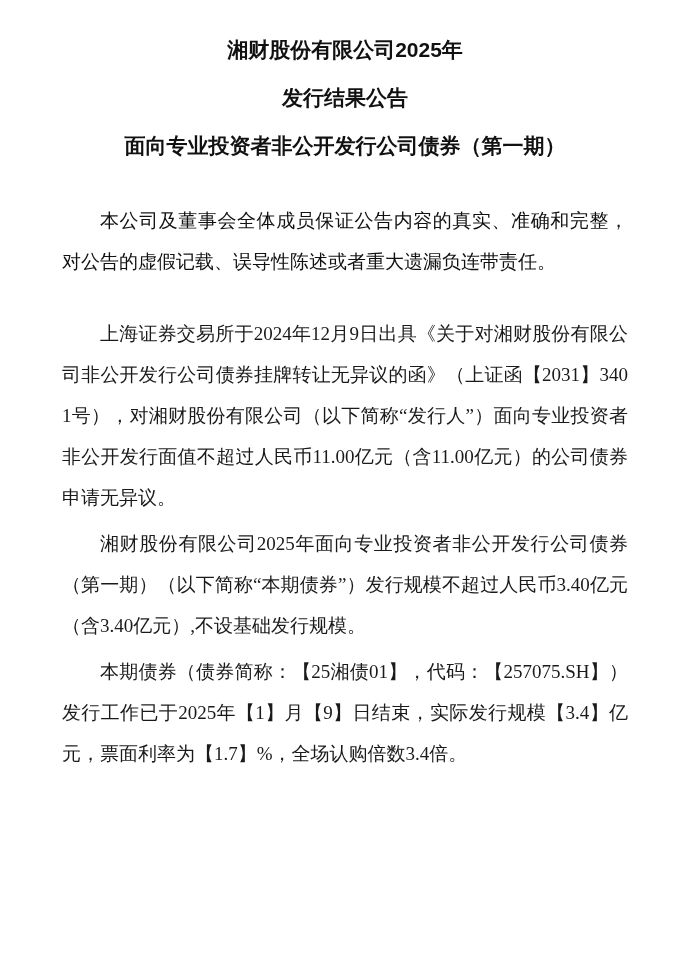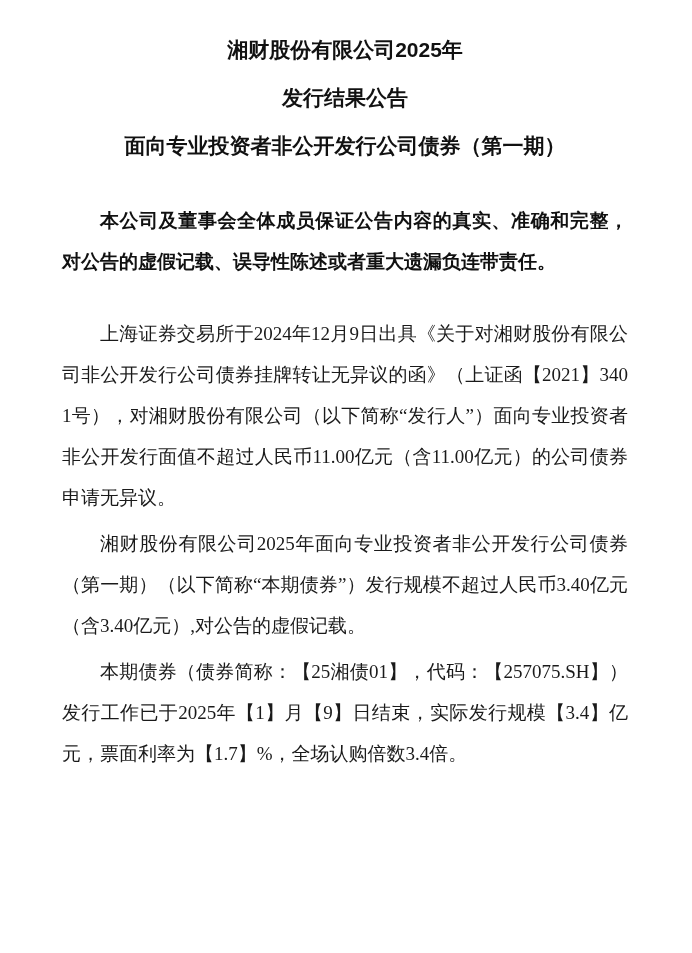--- a/index.html
+++ b/index.html
@@ -33,39 +33,39 @@
   .para {
     font-size: 19px;
     line-height: 41px;
     text-align: justify;
     text-justify: inter-character;
     text-indent: 2em;
     margin: 0 0 5px 0;
     word-break: break-all;
   }
   .declaration {
-    font-weight: 700;
+    font-weight: 400;
     color: #111111;
     margin-bottom: 31px;
   }
 </style>
 </head>
 <body>
 
 <div class="page">
 
   <header class="title-block">
     <div class="title-line">湘财股份有限公司2025年</div>
     <div class="title-line">发行结果公告</div>
     <div class="title-line">面向专业投资者非公开发行公司债券（第一期）</div>
   </header>
 
   <p class="para declaration">本公司及董事会全体成员保证公告内容的真实、准确和完整，对公告的虚假记载、误导性陈述或者重大遗漏负连带责任。</p>
 
-  <p class="para">上海证券交易所于2024年12月9日出具《关于对湘财股份有限公司非公开发行公司债券挂牌转让无异议的函》（上证函【2021】3401号），对湘财股份有限公司（以下简称“发行人”）面向专业投资者非公开发行面值不超过人民币11.00亿元（含11.00亿元）的公司债券申请无异议。</p>
+  <p class="para">上海证券交易所于2024年12月9日出具《关于对湘财股份有限公司非公开发行公司债券挂牌转让无异议的函》（上证函【2031】3401号），对湘财股份有限公司（以下简称“发行人”）面向专业投资者非公开发行面值不超过人民币11.00亿元（含11.00亿元）的公司债券申请无异议。</p>
 
-  <p class="para">湘财股份有限公司2025年面向专业投资者非公开发行公司债券（第一期）（以下简称“本期债券”）发行规模不超过人民币3.40亿元（含3.40亿元）,对公告的虚假记载。</p>
+  <p class="para">湘财股份有限公司2025年面向专业投资者非公开发行公司债券（第一期）（以下简称“本期债券”）发行规模不超过人民币3.40亿元（含3.40亿元）,不设基础发行规模。</p>
 
   <p class="para">本期债券（债券简称：【25湘债01】，代码：【257075.SH】）发行工作已于2025年【1】月【9】日结束，实际发行规模【3.4】亿元，票面利率为【1.7】%，全场认购倍数3.4倍。</p>
 
 
 
 </div>
 
 </body></html>

